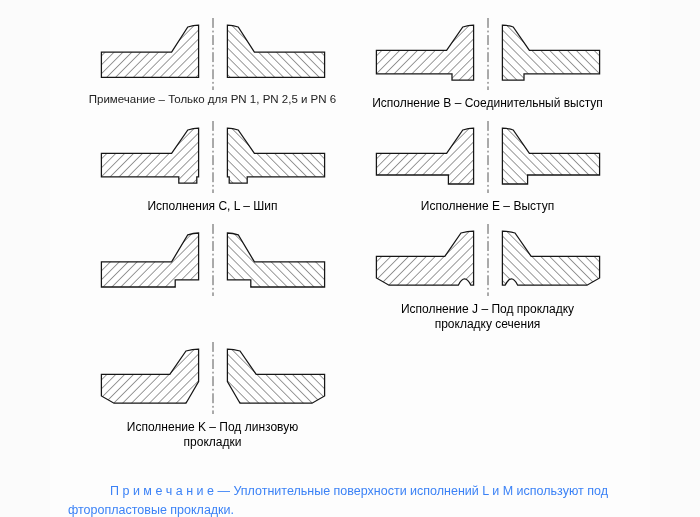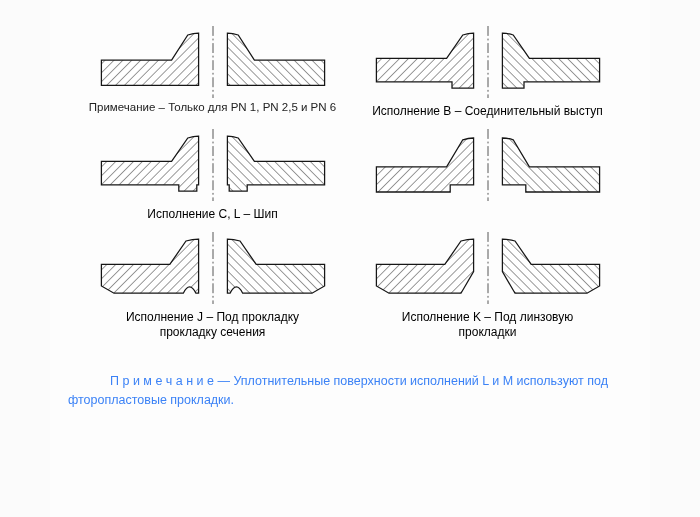--- a/index.html
+++ b/index.html
@@ -8,21 +8,21 @@
     background: #fbfbfb;
     font-family: "Liberation Sans", "DejaVu Sans", sans-serif;
     color: #1d1d1d;
   }
   .page {
     width: 600px;
     height: 517px;
     margin: 0 auto;
     background: #fdfdfd;
     box-sizing: border-box;
-    padding-top: 24px;
+    padding-top: 16px;
     overflow: hidden;
   }
   .grid {
     display: grid;
     grid-template-columns: 1fr 1fr;
     justify-items: center;
     row-gap: 8px;
     column-gap: 10px;
     padding: 0 30px;
   }
@@ -99,24 +99,34 @@
     </figure>
 
     <figure class="cell">
       <div class="draw">
           <svg viewBox="0 0 280 84">
             <path d="M16,64 L16,38 L94,38 L112,12 Q118,10 124,10 L124,64 L122,64 L122,71 L102,71 L102,64 Z" fill="url(#hatch)" stroke="#161616" stroke-width="1.4" stroke-linejoin="miter"></path>
             <path d="M16,64 L16,38 L94,38 L112,12 Q118,10 124,10 L124,64 L122,64 L122,71 L102,71 L102,64 Z" fill="url(#hatch)" stroke="#161616" stroke-width="1.4" stroke-linejoin="miter" transform="translate(280 0) scale(-1 1)"></path>
             <line x1="140" y1="2" x2="140" y2="82" stroke="#444444" stroke-width="1" stroke-dasharray="11 3 2 3"></line>
           </svg>
         </div>
-      <figcaption class="caption">Исполнение C, L – Шип</figcaption>
+      <figcaption class="caption">Исполнения C, L – Шип</figcaption>
     </figure>
 
 
+    <figure class="cell">
+      <div class="draw">
+          <svg viewBox="0 0 280 84">
+            <path d="M16,62 L16,38 L94,38 L112,12 Q118,10 124,10 L124,72 L96,72 L96,62 Z" fill="url(#hatch)" stroke="#161616" stroke-width="1.4" stroke-linejoin="miter"></path>
+            <path d="M16,62 L16,38 L94,38 L112,12 Q118,10 124,10 L124,72 L96,72 L96,62 Z" fill="url(#hatch)" stroke="#161616" stroke-width="1.4" stroke-linejoin="miter" transform="translate(280 0) scale(-1 1)"></path>
+            <line x1="140" y1="2" x2="140" y2="82" stroke="#444444" stroke-width="1" stroke-dasharray="11 3 2 3"></line>
+          </svg>
+        </div>
+      <figcaption class="caption">Исполнение E – Выступ</figcaption>
+    </figure>
 
     <figure class="cell">
       <div class="draw">
           <svg viewBox="0 0 280 84">
             <path d="M16,72 L16,44 L94,44 L112,14 Q118,12 124,12 L124,64 L98,64 L98,72 Z" fill="url(#hatch)" stroke="#161616" stroke-width="1.4" stroke-linejoin="miter"></path>
             <path d="M16,72 L16,44 L94,44 L112,14 Q118,12 124,12 L124,64 L98,64 L98,72 Z" fill="url(#hatch)" stroke="#161616" stroke-width="1.4" stroke-linejoin="miter" transform="translate(280 0) scale(-1 1)"></path>
             <line x1="140" y1="2" x2="140" y2="82" stroke="#444444" stroke-width="1" stroke-dasharray="11 3 2 3"></line>
           </svg>
         </div>
     </figure>

